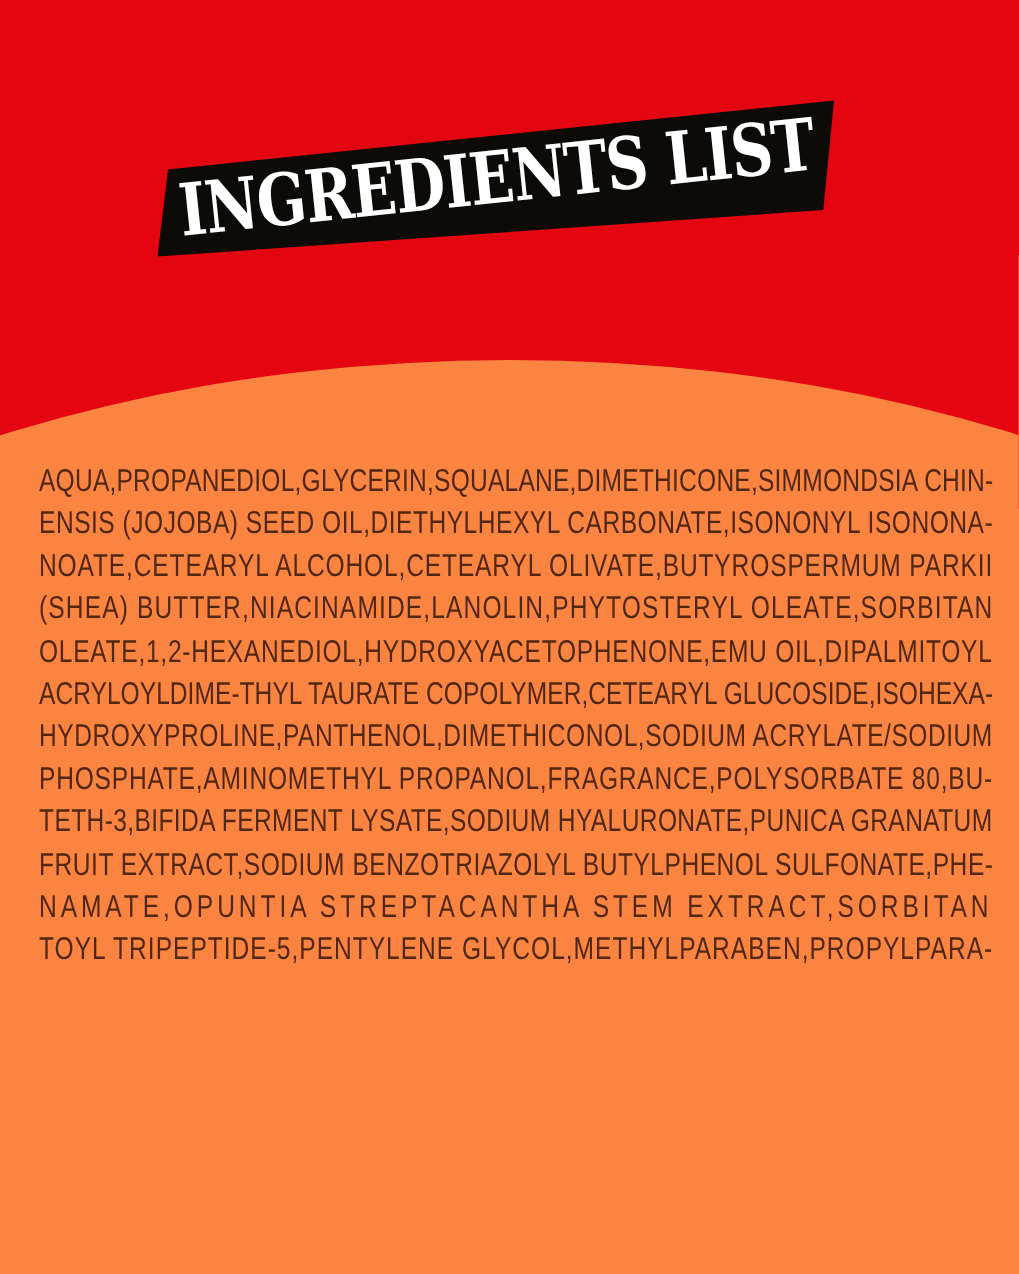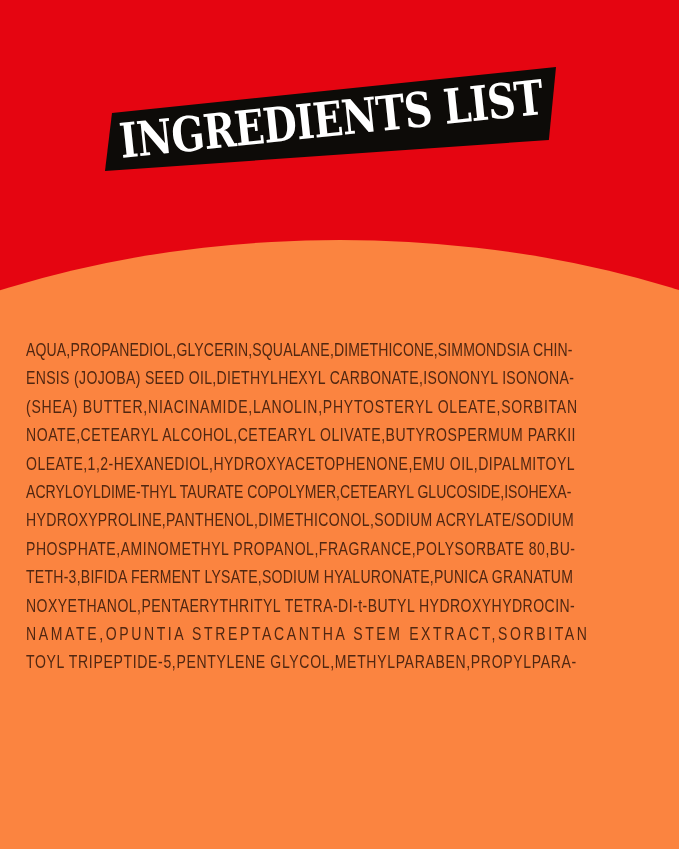--- a/index.html
+++ b/index.html
@@ -53,24 +53,24 @@
     font-size: 48px;
     letter-spacing: -1px;
     color: var(--title-color);
     transform: rotate(-6deg) scaleX(0.8);
     transform-origin: center center;
   }
   
   .ingredients {
     position: absolute;
     left: 26px;
-    top: 336px;
+    top: 307px;
     width: 636px;
     color: var(--body-text-color);
-    font-size: 18px;
+    font-size: 21px;
     font-weight: 400;
   }
   .ing-line {
     height: 28.4px;
     line-height: 28.4px;
     white-space: nowrap;
     overflow: visible;
   }
   .ing-line > span {
     display: inline-block;
@@ -84,24 +84,24 @@
 <div class="page">
   <div class="dome"></div>
 
   <div class="banner">
     <div class="banner-text" style="transform: rotate(-6deg) scaleX(0.808);">INGREDIENTS LIST</div>
   </div>
 
   <div class="ingredients">
     <div class="ing-line"><span style="transform: scaleX(0.78); letter-spacing: 0.181px;">AQUA,PROPANEDIOL,GLYCERIN,SQUALANE,DIMETHICONE,SIMMONDSIA CHIN-</span></div>
     <div class="ing-line"><span style="transform: scaleX(0.78); letter-spacing: 0.428px;">ENSIS (JOJOBA) SEED OIL,DIETHYLHEXYL CARBONATE,ISONONYL ISONONA-</span></div>
+    <div class="ing-line"><span style="transform: scaleX(0.78); letter-spacing: 0.723px;">NOATE,CETEARYL ALCOHOL,CETEARYL OLIVATE,BUTYROSPERMUM PARKII</span></div>
     <div class="ing-line"><span style="transform: scaleX(0.78); letter-spacing: 0.957px;">(SHEA) BUTTER,NIACINAMIDE,LANOLIN,PHYTOSTERYL OLEATE,SORBITAN</span></div>
-    <div class="ing-line"><span style="transform: scaleX(0.78); letter-spacing: 0.723px;">NOATE,CETEARYL ALCOHOL,CETEARYL OLIVATE,BUTYROSPERMUM PARKII</span></div>
     <div class="ing-line"><span style="transform: scaleX(0.78); letter-spacing: 0.613px;">OLEATE,1,2-HEXANEDIOL,HYDROXYACETOPHENONE,EMU OIL,DIPALMITOYL</span></div>
     <div class="ing-line"><span style="transform: scaleX(0.78); letter-spacing: 0.022px;">ACRYLOYLDIME-THYL TAURATE COPOLYMER,CETEARYL GLUCOSIDE,ISOHEXA-</span></div>
     <div class="ing-line"><span style="transform: scaleX(0.78); letter-spacing: 0.44px;">HYDROXYPROLINE,PANTHENOL,DIMETHICONOL,SODIUM ACRYLATE/SODIUM</span></div>
     <div class="ing-line"><span style="transform: scaleX(0.78); letter-spacing: 0.668px;">PHOSPHATE,AMINOMETHYL PROPANOL,FRAGRANCE,POLYSORBATE 80,BU-</span></div>
     <div class="ing-line"><span style="transform: scaleX(0.78); letter-spacing: 0.324px;">TETH-3,BIFIDA FERMENT LYSATE,SODIUM HYALURONATE,PUNICA GRANATUM</span></div>
-    <div class="ing-line"><span style="transform: scaleX(0.78); letter-spacing: 0.58px;">NOXYETHANOL,PENTAERYTHRITYL TETRA-DI-t-BUTYL HYDROXYHYDROCIN-</span></div>
+    <div class="ing-line"><span style="transform: scaleX(0.78); letter-spacing: 0.442px;">FRUIT EXTRACT,SODIUM BENZOTRIAZOLYL BUTYLPHENOL SULFONATE,PHE-</span></div>
     <div class="ing-line"><span style="transform: scaleX(0.78); letter-spacing: 3.348px;">NAMATE,OPUNTIA STREPTACANTHA STEM EXTRACT,SORBITAN</span></div>
     <div class="ing-line"><span style="transform: scaleX(0.78); letter-spacing: 0.84px;">TOYL TRIPEPTIDE-5,PENTYLENE GLYCOL,METHYLPARABEN,PROPYLPARA-</span></div>
   </div>
 </div>
 
 </body></html>

